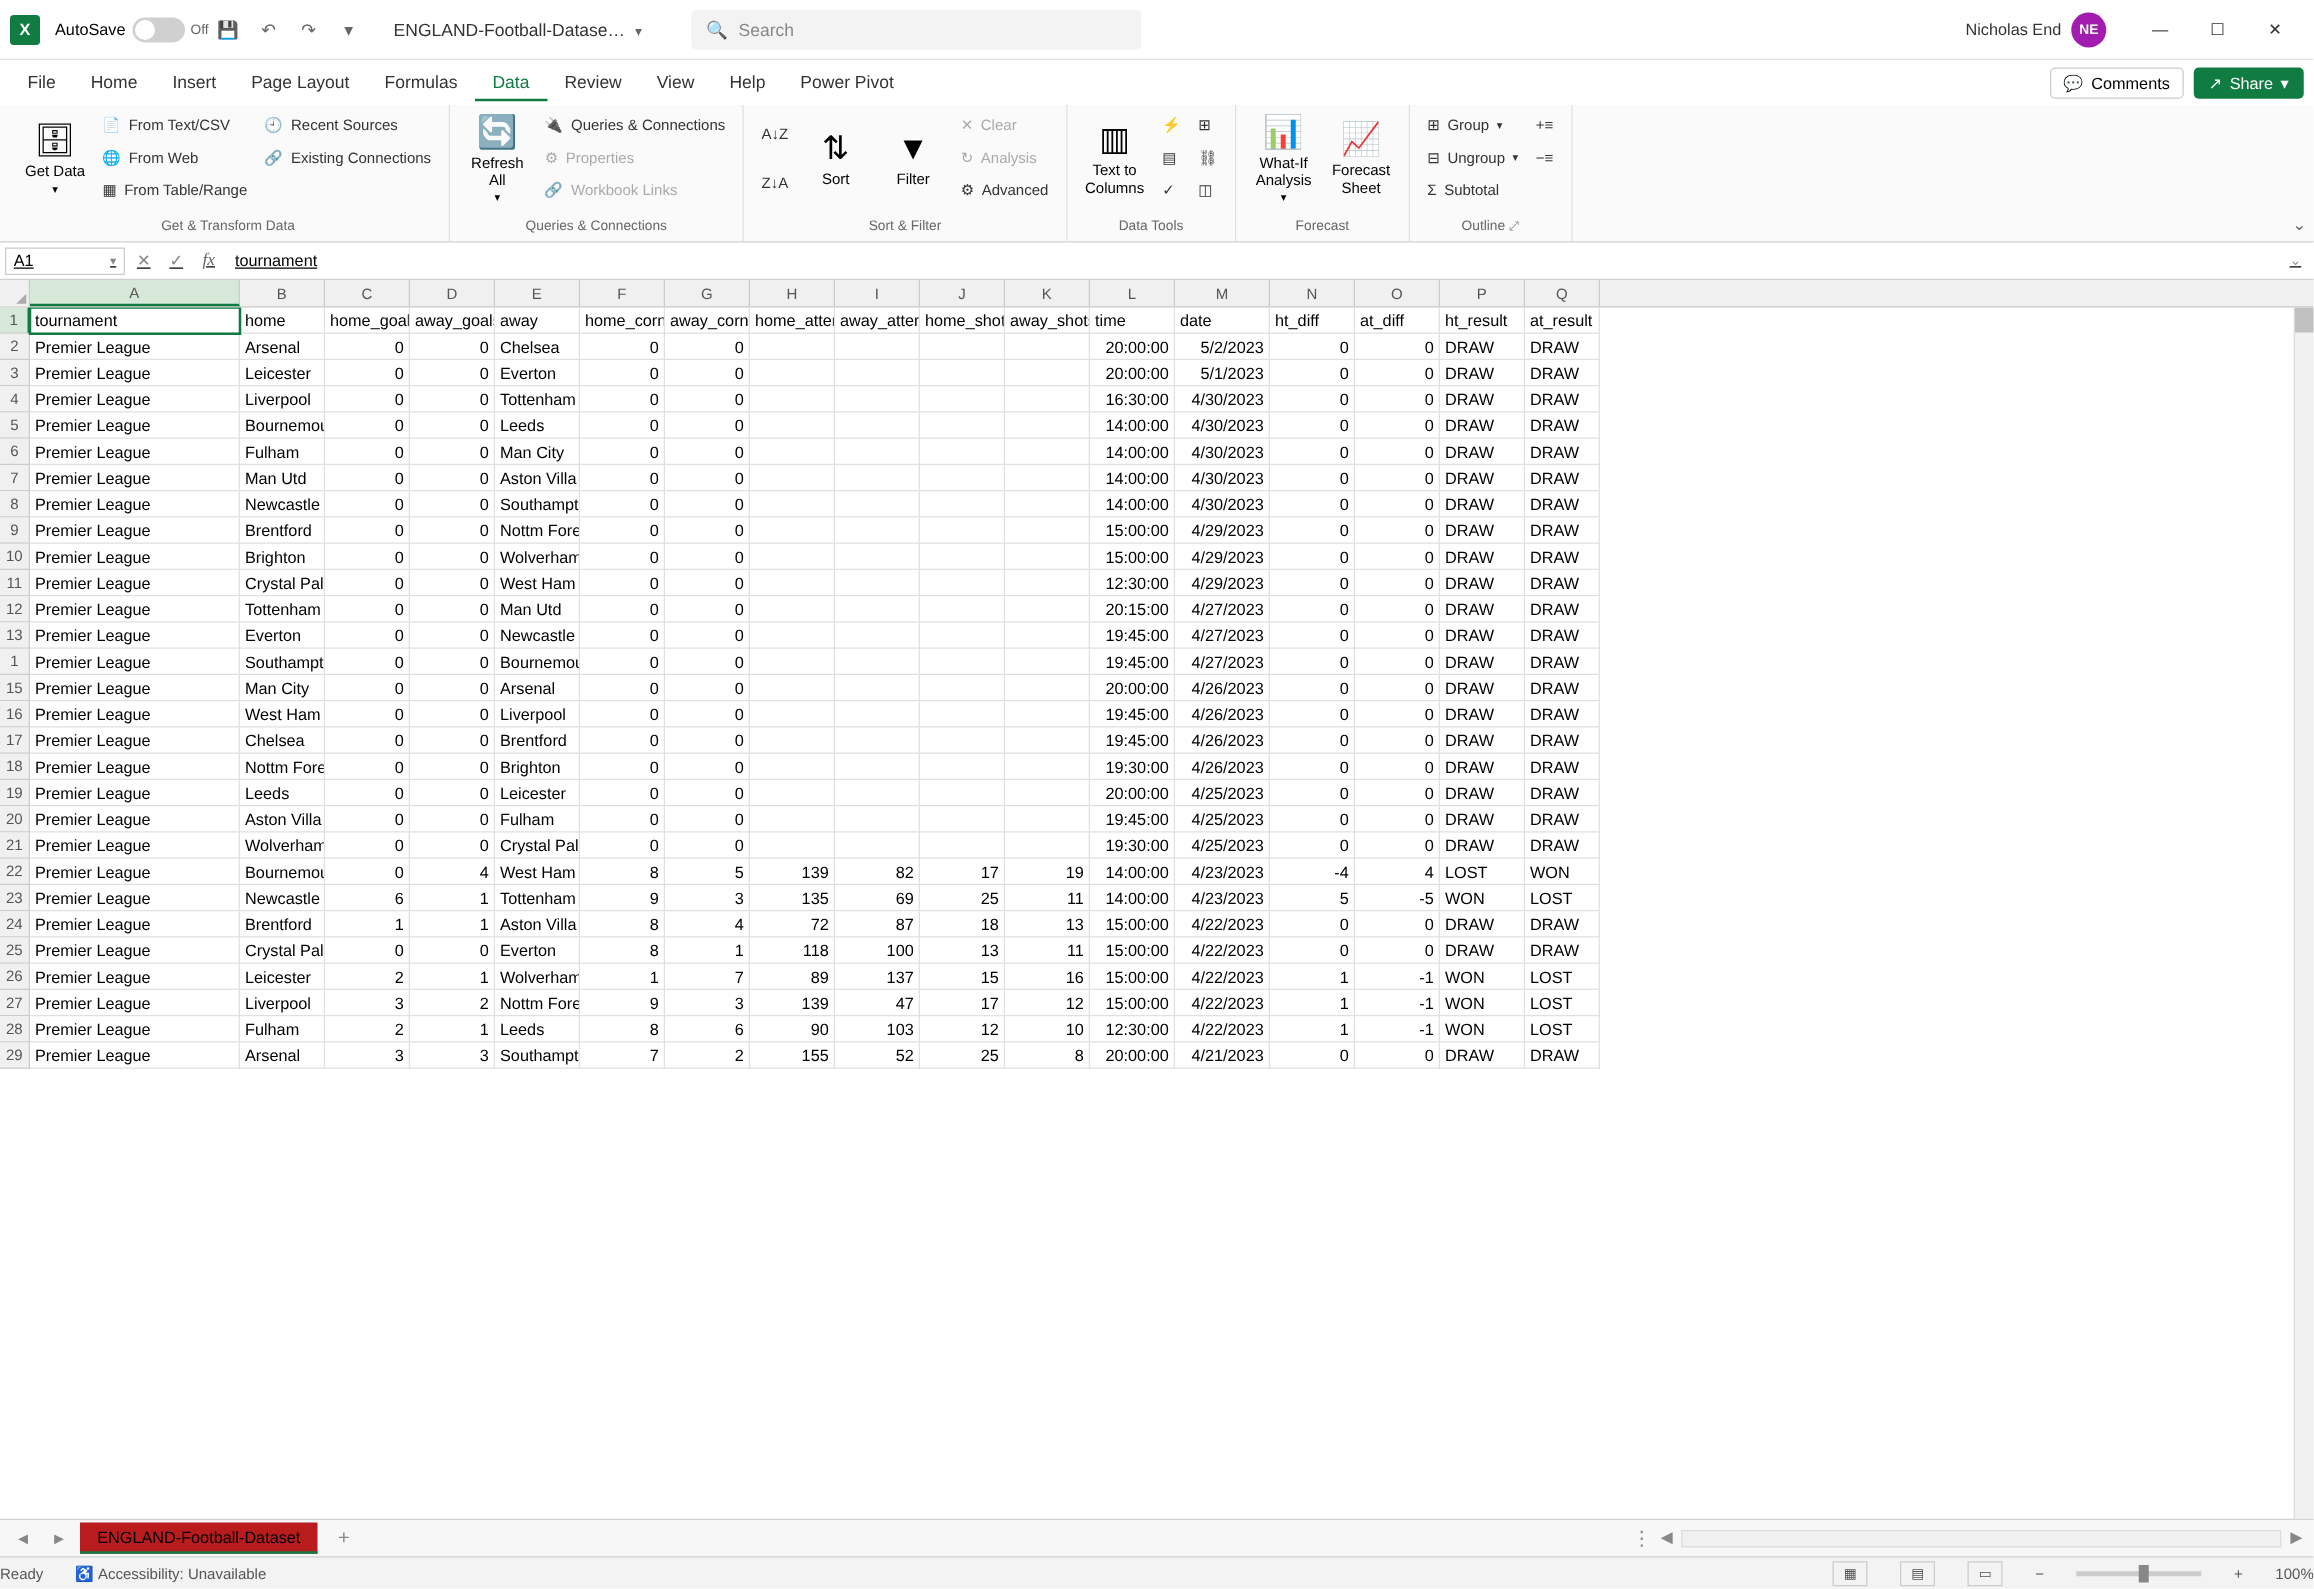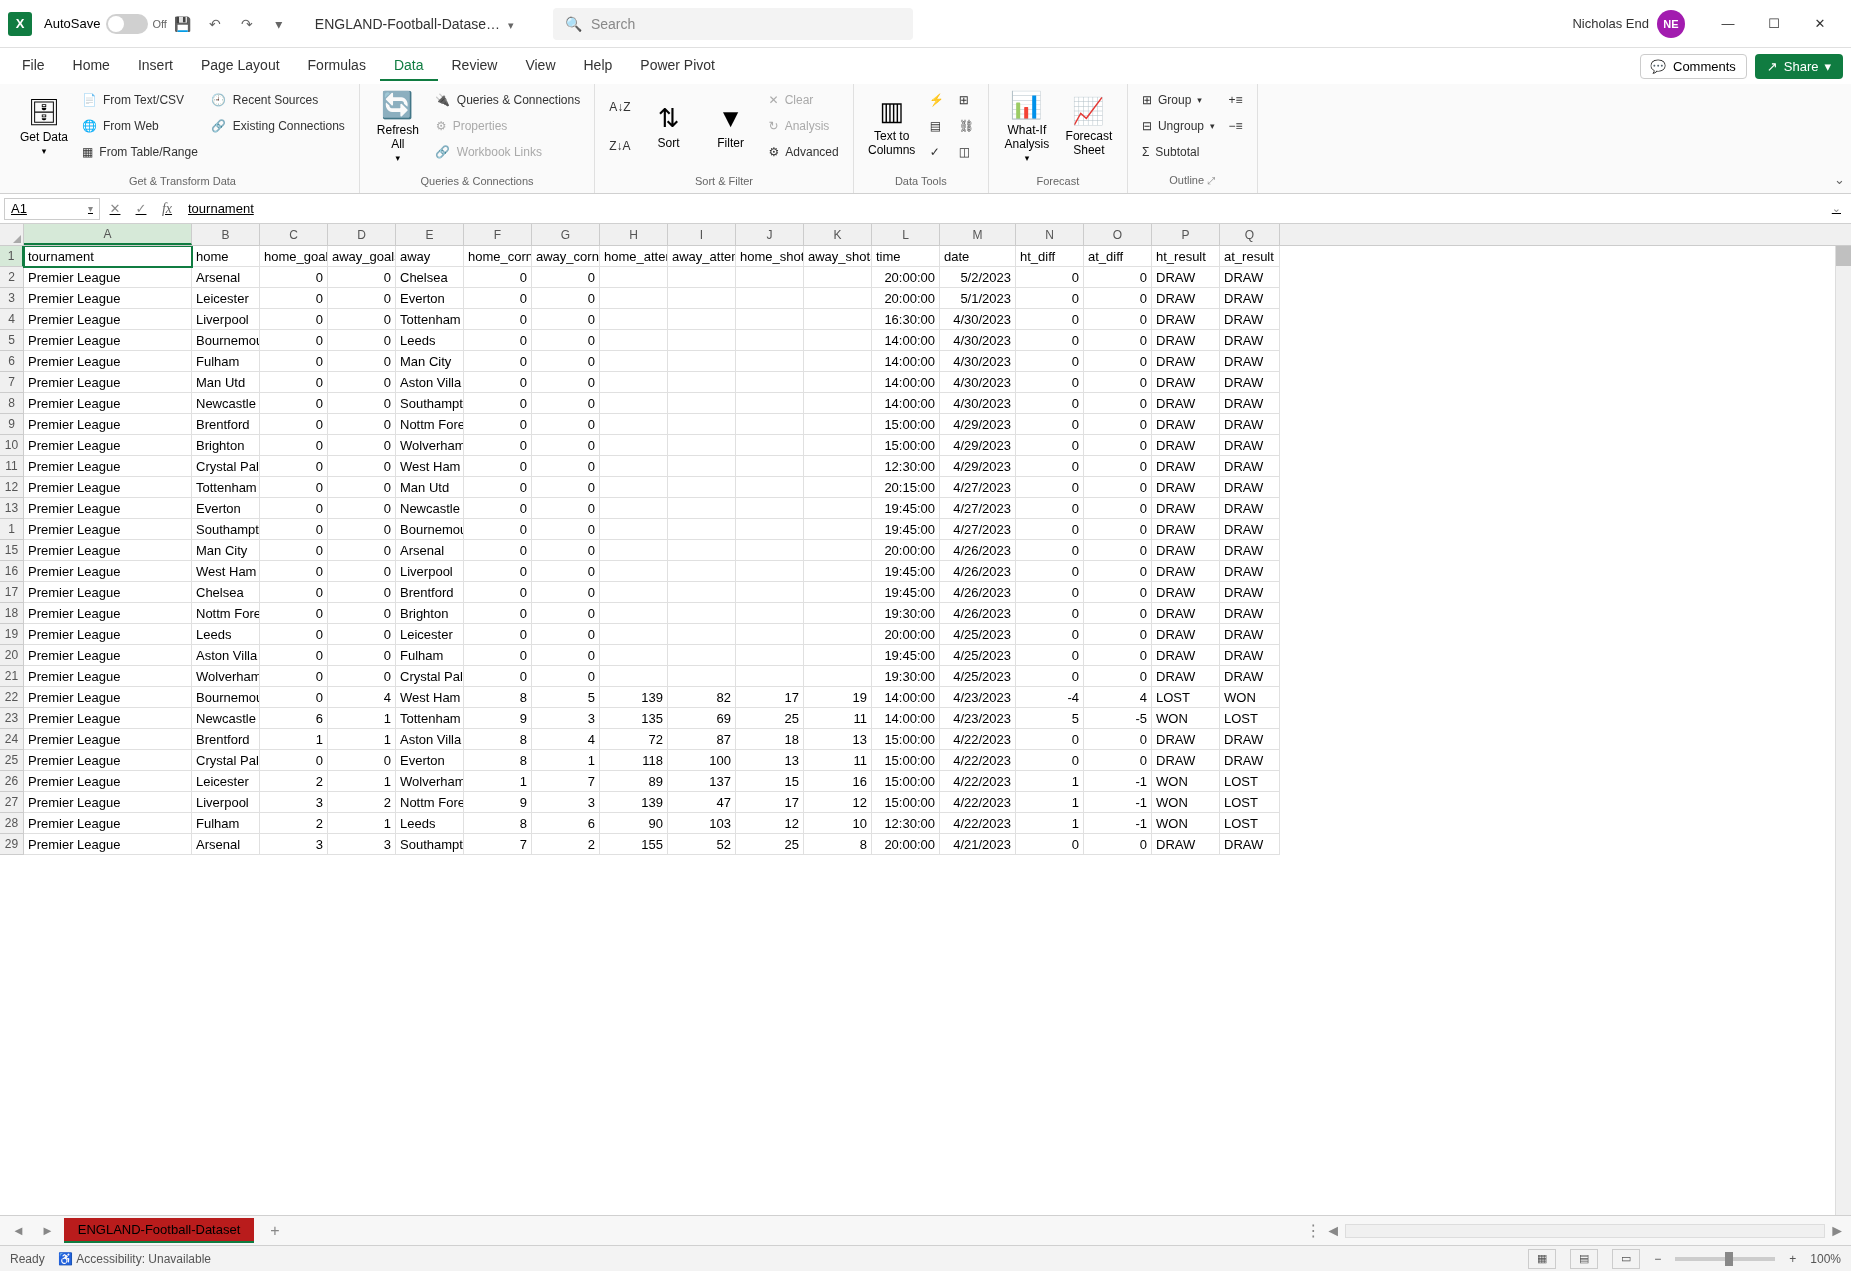--- a/index.html
+++ b/index.html
@@ -70,21 +70,21 @@
 
 
 .sheet-bar { height: 30px; display: flex; align-items: center; background: #f7f7f7; border-top: 1px solid #d0d0d0; padding: 0 6px; gap: 4px; }
 .sheet-nav { color: #888; font-size: 13px; padding: 0 6px; }
 .sheet-tab { padding: 4px 14px; font-size: 13px; background: #b91c1c; border-bottom: 2px solid #107c41; }
 .sheet-add { color: #888; font-size: 16px; padding: 0 12px; }
 .sheet-spacer { flex: 1; }
 .hscroll { flex: 0 0 480px; height: 14px; background: #f0f0f0; border: 1px solid #ddd; position: relative; }
 
 
-.status-bar { height: 26px; background: #f3f3f3; border-top: 1px solid #d0d0d0; display: flex; align-items: center; padding: 0 10px; font-size: 12px; color: #555; gap: 14px; }
+.status-bar { height: 26px; background: #f3f3f3; border-top: 1px solid #d0d0d0; display: flex; align-items: center; padding: 0 0; font-size: 12px; color: #555; gap: 26px; }
 .status-spacer { flex: 1; }
 .view-btn { width: 28px; height: 20px; border: 1px solid #ccc; display: flex; align-items: center; justify-content: center; font-size: 11px; }
 .zoom-slider { width: 100px; height: 4px; background: #ccc; position: relative; }
 .zoom-slider::after { content:""; position:absolute; width:8px; height:14px; background:#888; top:-5px; left:50%; }
 
 
 .cA{width:168px}.cB{width:68px}.cC{width:68px}.cD{width:68px}.cE{width:68px}.cF{width:68px}.cG{width:68px}.cH{width:68px}.cI{width:68px}.cJ{width:68px}.cK{width:68px}.cL{width:68px}.cM{width:76px}.cN{width:68px}.cO{width:68px}.cP{width:68px}.cQ{width:60px}
 </style>
 </head>
 <body>

